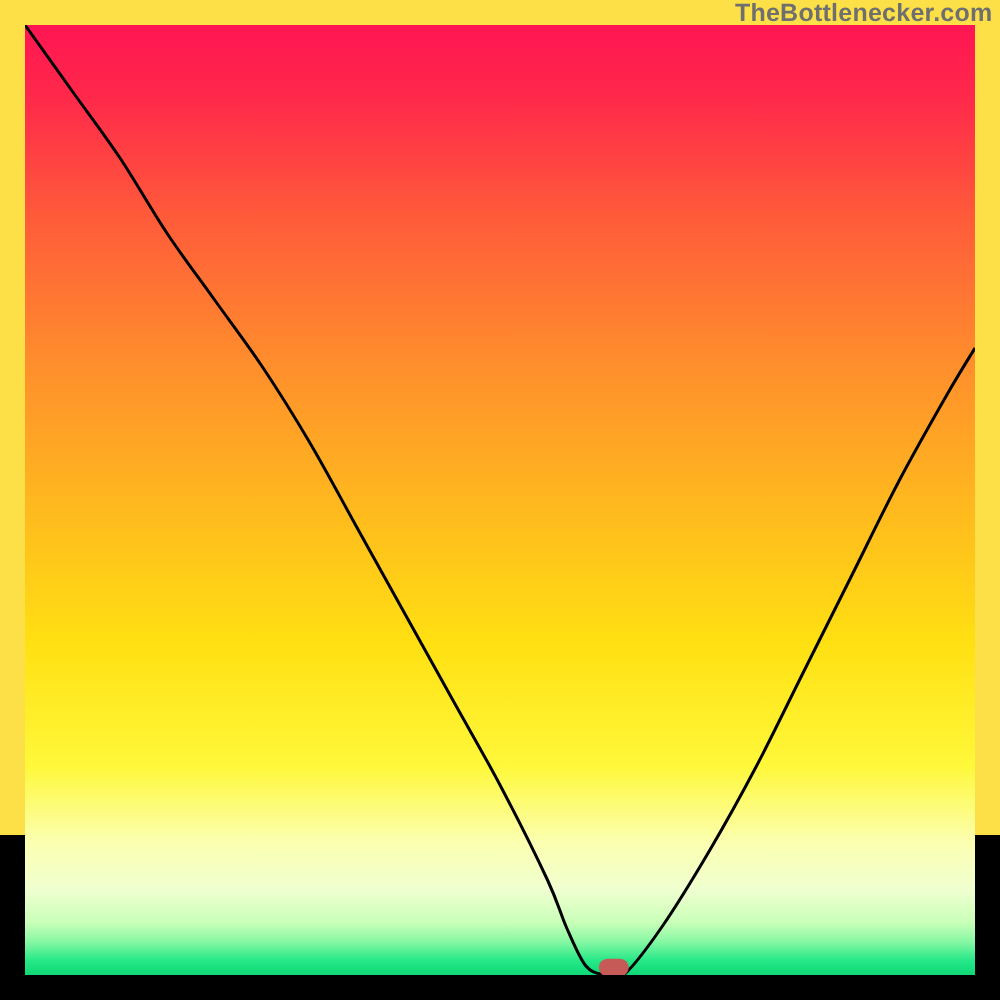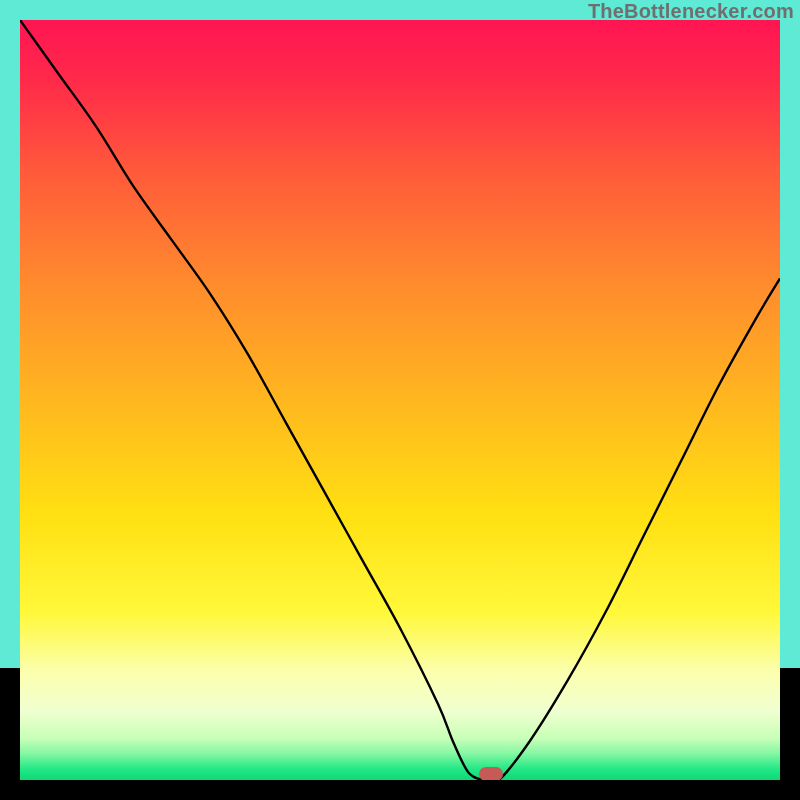--- a/index.html
+++ b/index.html
@@ -9,21 +9,21 @@
     height: 800px;
     background: #000;
     overflow: hidden;
   }
   .frame {
     position: absolute;
     left: 0;
     top: 0;
     width: 800px;
     height: 668px;
-    background: #5eead4;
+    background: #fde047;
   }
   .plot {
     position: absolute;
     left: 20px;
     top: 20px;
     width: 760px;
     height: 760px;
     overflow: hidden;
   }
   .gradient {

